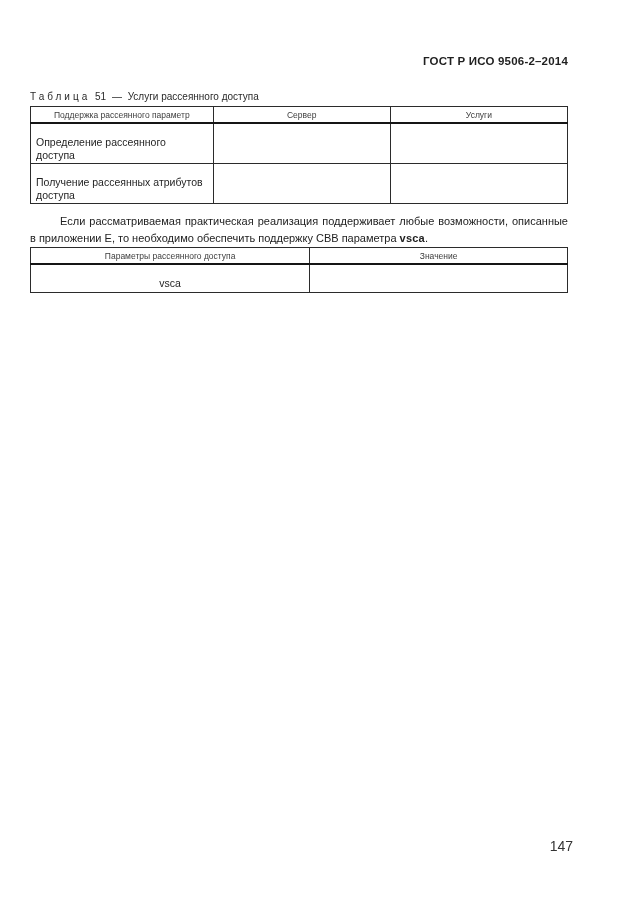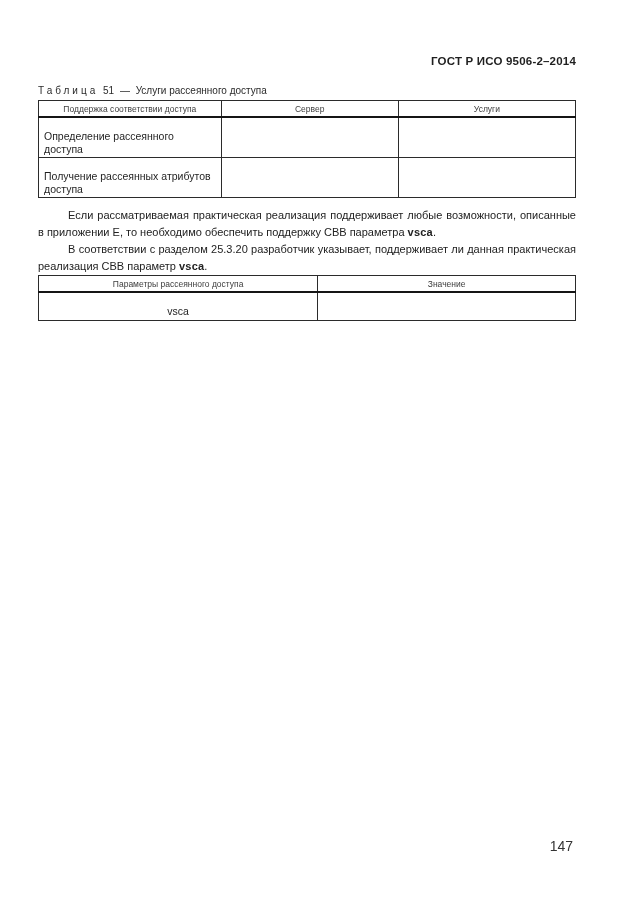--- a/index.html
+++ b/index.html
@@ -8,33 +8,33 @@
     width: 630px;
     height: 913px;
     margin: 0 auto;
     background: #ffffff;
     font-family: "Liberation Sans", sans-serif;
     color: #1f1f1f;
     overflow: hidden;
   }
   .content {
     position: absolute;
-    left: 38px;
+    left: 30px;
     top: 0;
     width: 538px;
   }
   .running-header {
     margin-top: 55px;
     text-align: right;
     font-size: 11.5px;
     font-weight: bold;
     letter-spacing: 0.2px;
   }
   .table-caption {
-    margin-top: 18px;
+    margin-top: 24px;
     margin-bottom: 4px;
     font-size: 10px;
     color: #2a2a2a;
   }
   .table-caption .cap-label { letter-spacing: 3px; }
   .table-caption .cap-number { margin-left: 2px; }
   .table-caption .cap-dash { margin: 0 3px; }
   table.doc-table {
     width: 100%;
     border-collapse: collapse;
@@ -98,42 +98,41 @@
     </div>
 
     <table class="doc-table" id="table51">
       <colgroup>
           <col class="c1">
           <col class="c2">
           <col class="c3">
         </colgroup>
       <thead>
         <tr>
-          <th>Поддержка соответствии доступа</th>
+          <th>Поддержка рассеянного параметр</th>
           <th>Сервер</th>
           <th>Услуги</th>
         </tr>
       </thead>
       <tbody>
         <tr>
           <td>Определение рассеянного доступа</td>
           <td></td>
           <td></td>
         </tr>
         <tr>
           <td>Получение рассеянных атрибутов доступа</td>
           <td></td>
           <td></td>
         </tr>
       </tbody>
     </table>
 
     <p class="body-text first"><span>Если рассматриваемая практическая реализация поддерживает любые возможности, описанные в приложении Е, то необходимо обеспечить поддержку СВВ параметра </span><b>vsca</b><span>.</span></p>
 
-    <p class="body-text"><span>В соответствии с разделом 25.3.20 разработчик указывает, поддерживает ли данная практическая реализация СВВ параметр </span><b>vsca</b><span>.</span></p>
 
 
     <table class="doc-table" id="table52">
       <colgroup>
           <col class="c1">
           <col class="c2">
         </colgroup>
       <thead>
         <tr>
           <th>Параметры рассеянного доступа</th>

